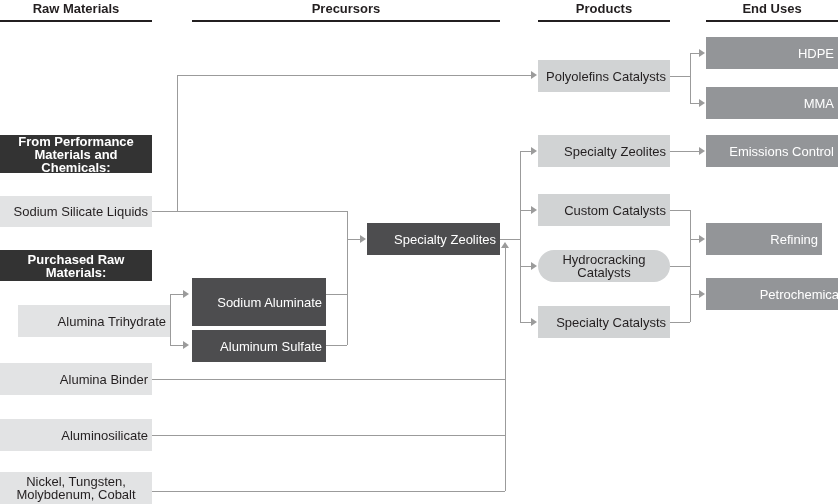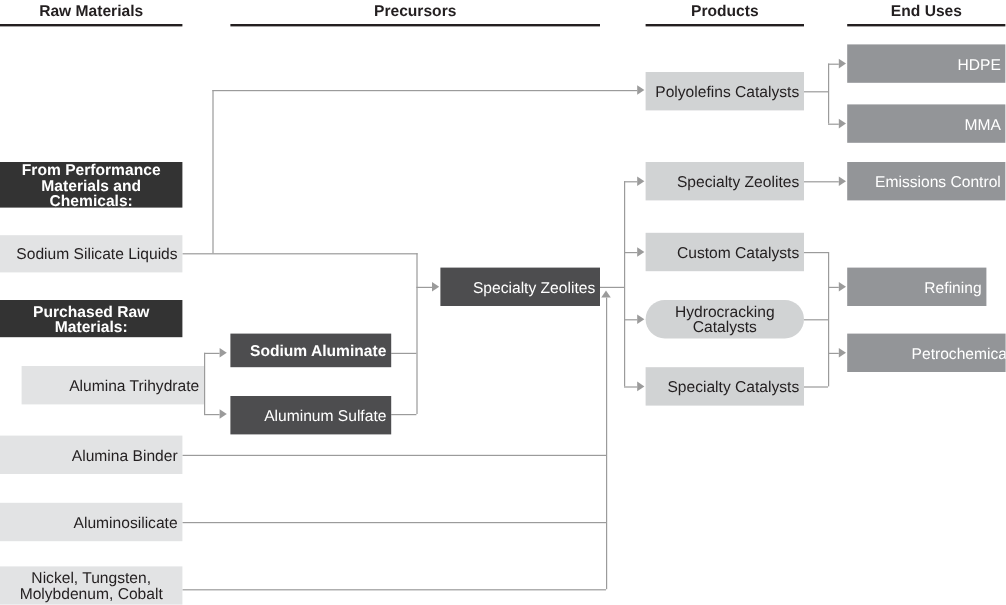--- a/index.html
+++ b/index.html
@@ -173,21 +173,21 @@
   </div>
 
   <div class="node n-light" style="left:0px;top:419px;width:152px;height:32px;">
     <span>Aluminosilicate</span>
   </div>
 
   <div class="node n-light" style="left:0px;top:472px;width:152px;height:32px;">
     <span>Nickel, Tungsten, Molybdenum, Cobalt</span>
   </div>
 
-  <div class="node n-dark" style="left:192px;top:278px;width:134px;height:28px;font-weight:bold;">
+  <div class="node n-dark" style="left:192px;top:278px;width:134px;height:48px;">
     <span>Sodium Aluminate</span>
   </div>
 
   <div class="node n-dark" style="left:192px;top:330px;width:134px;height:32px;">
     <span>Aluminum Sulfate</span>
   </div>
 
   <div class="node n-dark" style="left:367px;top:223px;width:133px;height:32px;">
     <span>Specialty Zeolites</span>
   </div>

